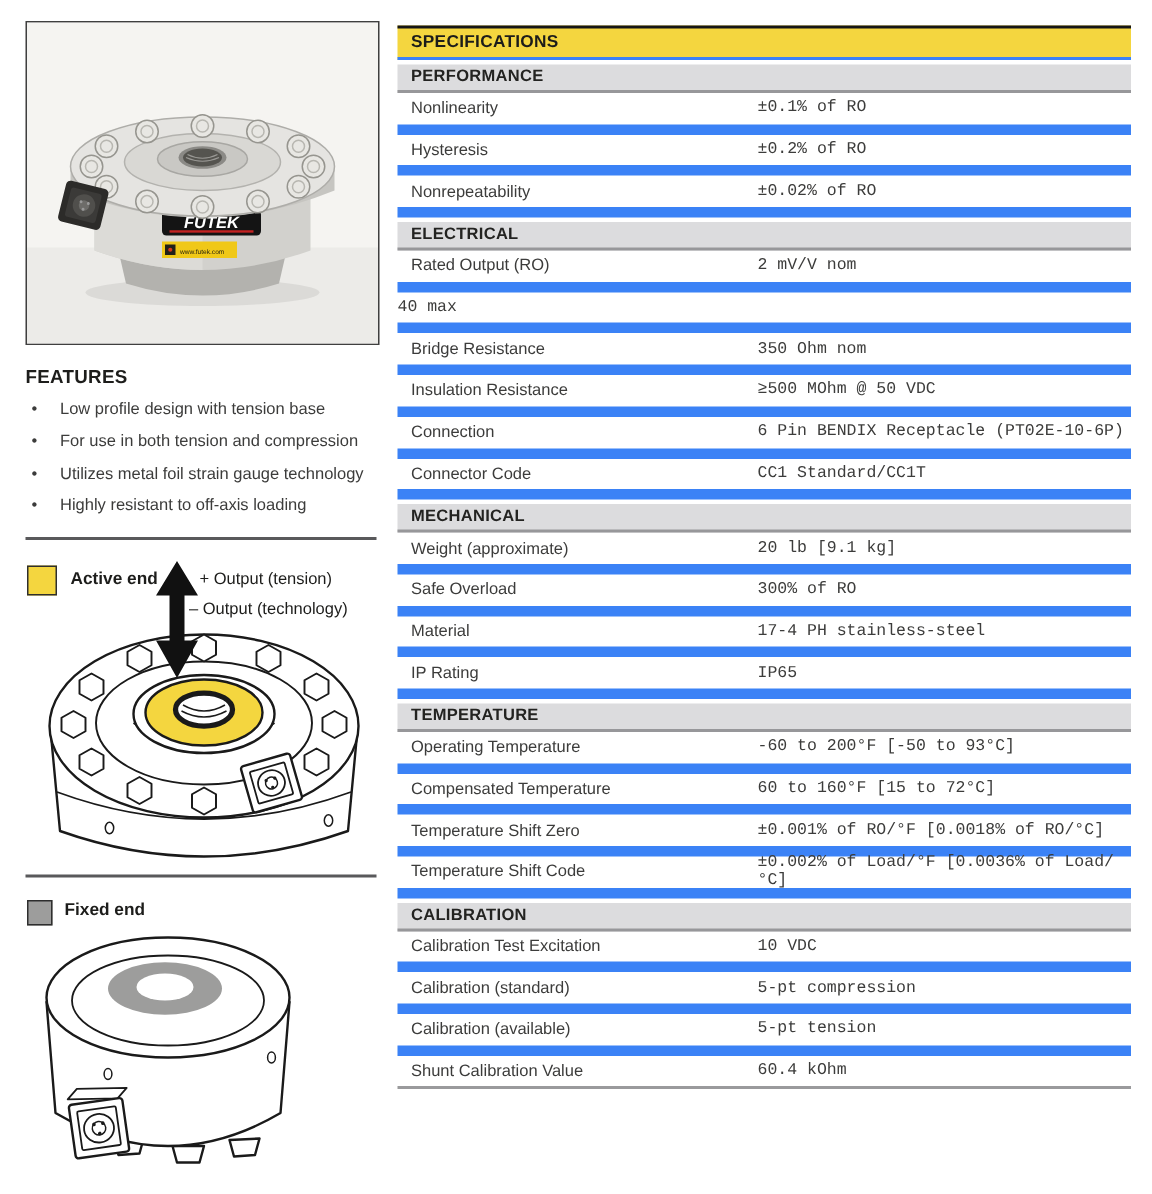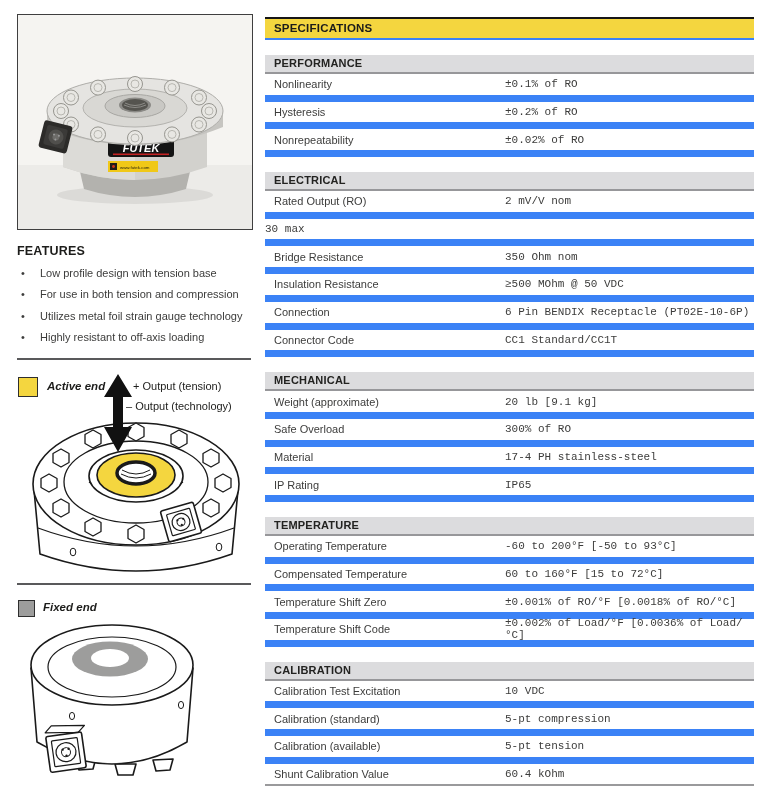--- a/index.html
+++ b/index.html
@@ -8,31 +8,31 @@
     font-family:"Liberation Sans",sans-serif;color:#3c3c3b;
   }
   
   .photo-box{position:absolute;left:17px;top:14px;width:236px;height:216px;border:1px solid #3f3f3f;box-sizing:border-box;background:#f5f4f2;}
   .features-title{position:absolute;left:17px;top:244px;font-size:12.5px;font-weight:bold;color:#1d1d1b;letter-spacing:.2px;}
   .features-list{position:absolute;left:17px;top:266px;width:240px;margin:0;padding:0;list-style:none;}
   .features-list li{position:relative;height:21.4px;font-size:11px;color:#3c3c3b;padding-left:23px;line-height:15px;}
   .features-list li .bullet{position:absolute;left:4px;top:0;font-size:11px;color:#3c3c3b;}
   .hrule{position:absolute;left:17px;width:234px;height:2px;background:#59595b;}
   .legend-swatch{position:absolute;box-sizing:border-box;border:1.5px solid #2e2e2e;}
-  .legend-label{position:absolute;font-size:11.5px;font-weight:bold;color:#1d1d1b;font-style:italic;}
+  .legend-label{position:absolute;font-size:11.5px;font-weight:bold;color:#1d1d1b;}
   .arrow-label{position:absolute;font-size:11px;font-weight:normal;color:#1d1d1b;white-space:nowrap;}
   .drawing{position:absolute;left:15px;}
   
   .spec-table{position:absolute;left:265px;top:17px;width:489px;font-size:11px;}
   .spec-title{
     background:var(--accent-yellow);border-top:2px solid #161616;border-bottom:2px solid #3b82f6;
     height:19px;line-height:19px;padding-left:9px;font-weight:bold;font-size:11.5px;color:#1c1c1a;letter-spacing:.2px;
   }
   .spec-section{
-    margin-top:15px;background:var(--section-gray);border-bottom:2px solid #97979a;
+    margin-top:3px;background:var(--section-gray);border-bottom:2px solid #97979a;
     height:17px;line-height:17px;padding-left:9px;font-weight:bold;color:#232321;letter-spacing:.2px;
   }
   .spec-row{display:flex;height:20.7px;align-items:center;border-bottom:7px solid #3b82f6;}
   .spec-row:last-child{border-bottom:2px solid #9a9a9c;}
   .spec-label{width:231px;padding-left:9px;color:#3c3c3b;}
   .spec-value{flex:1;color:#3c3c3b;font-family:Liberation Mono, monospace;}
 </style>
 </head>
 <body>
 
@@ -229,21 +229,21 @@
         <div class="spec-row">
           <div class="spec-label">Nonrepeatability</div>
           <div class="spec-value">±0.02% of RO</div>
         </div>
         <div class="spec-section">ELECTRICAL</div>
         <div class="spec-row">
           <div class="spec-label">Rated Output (RO)</div>
           <div class="spec-value">2 mV/V nom</div>
         </div>
         <div class="spec-row">
-          <div class="spec-value">30 max</div>
+          <div class="spec-value">40 max</div>
         </div>
         <div class="spec-row">
           <div class="spec-label">Bridge Resistance</div>
           <div class="spec-value">350 Ohm nom</div>
         </div>
         <div class="spec-row">
           <div class="spec-label">Insulation Resistance</div>
           <div class="spec-value">≥500 MOhm @ 50 VDC</div>
         </div>
         <div class="spec-row">

